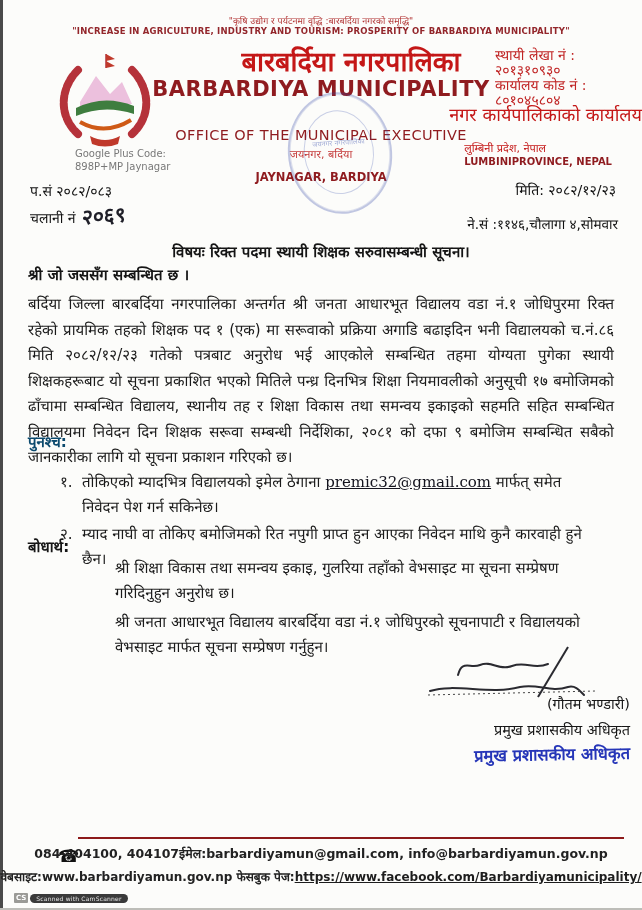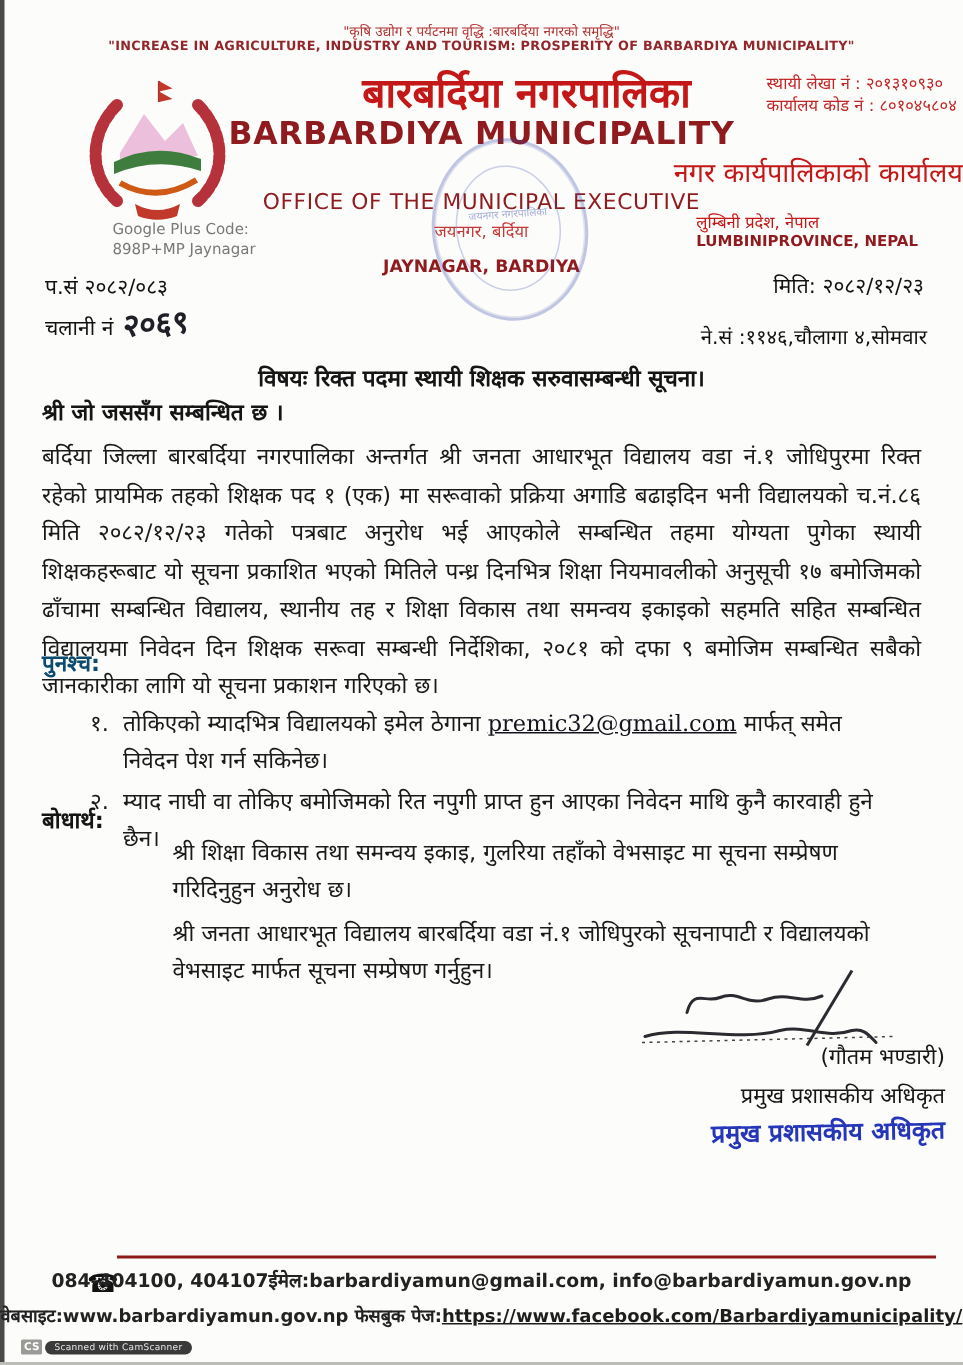--- a/index.html
+++ b/index.html
@@ -18,21 +18,21 @@
   .slogan-np{position:absolute;top:14px;left:0;width:100%;text-align:center;font-size:9px;color:#b23434;}
   .slogan-en{position:absolute;top:26px;left:0;width:100%;text-align:center;font-size:8.5px;font-weight:700;color:#93262b;letter-spacing:.2px;}
 
   .muni-np{position:absolute;top:42px;left:0;width:100%;text-align:center;font-size:27px;font-weight:700;color:#c41717;margin-left:30px;}
   .muni-en{position:absolute;top:77px;left:0;width:100%;text-align:center;font-size:21px;font-weight:800;color:#8f1b1f;letter-spacing:.5px;}
   .office-np{position:absolute;top:102px;left:0;width:100%;text-align:right;font-size:18px;color:#c41717;}
   .office-en{position:absolute;top:127px;left:0;width:100%;text-align:center;font-size:14.5px;font-weight:400;color:#8f1b1f;letter-spacing:.4px;}
   .place-np{position:absolute;top:146px;left:0;width:100%;text-align:center;font-size:11px;color:#c43a3a;}
   .place-en{position:absolute;top:170px;left:0;width:100%;text-align:center;font-size:11.5px;font-weight:800;color:#8f1b1f;}
 
-  .acct-box{position:absolute;top:48px;left:495px;font-size:11px;color:#c02525;line-height:15px;margin-left:16px;}
+  .acct-box{position:absolute;top:48px;left:495px;font-size:14px;color:#c02525;line-height:15px;}
   .plus-code{position:absolute;top:147px;left:75px;font-size:10px;color:#787878;line-height:13px;}
   .province-box{position:absolute;top:142px;right:30px;text-align:left;line-height:13px;}
   .province-np{font-size:11px;color:#c41717;}
   .province-en{font-size:10px;font-weight:800;color:#8f1b1f;}
 
   .refno{position:absolute;top:181px;left:30px;font-size:14px;color:#111;}
   .chalani{position:absolute;top:201px;left:30px;font-size:14px;color:#111;}
   .chalani .hand{display:inline-block;font-size:21px;font-weight:700;transform:rotate(-4deg) skewX(-6deg);color:#1f1f28;margin-left:2px;}
   .miti{position:absolute;top:180px;right:26px;font-size:14px;color:#111;}
   .nssamvat{position:absolute;top:199px;right:24px;font-size:13.5px;color:#111;margin-top:16px;}

